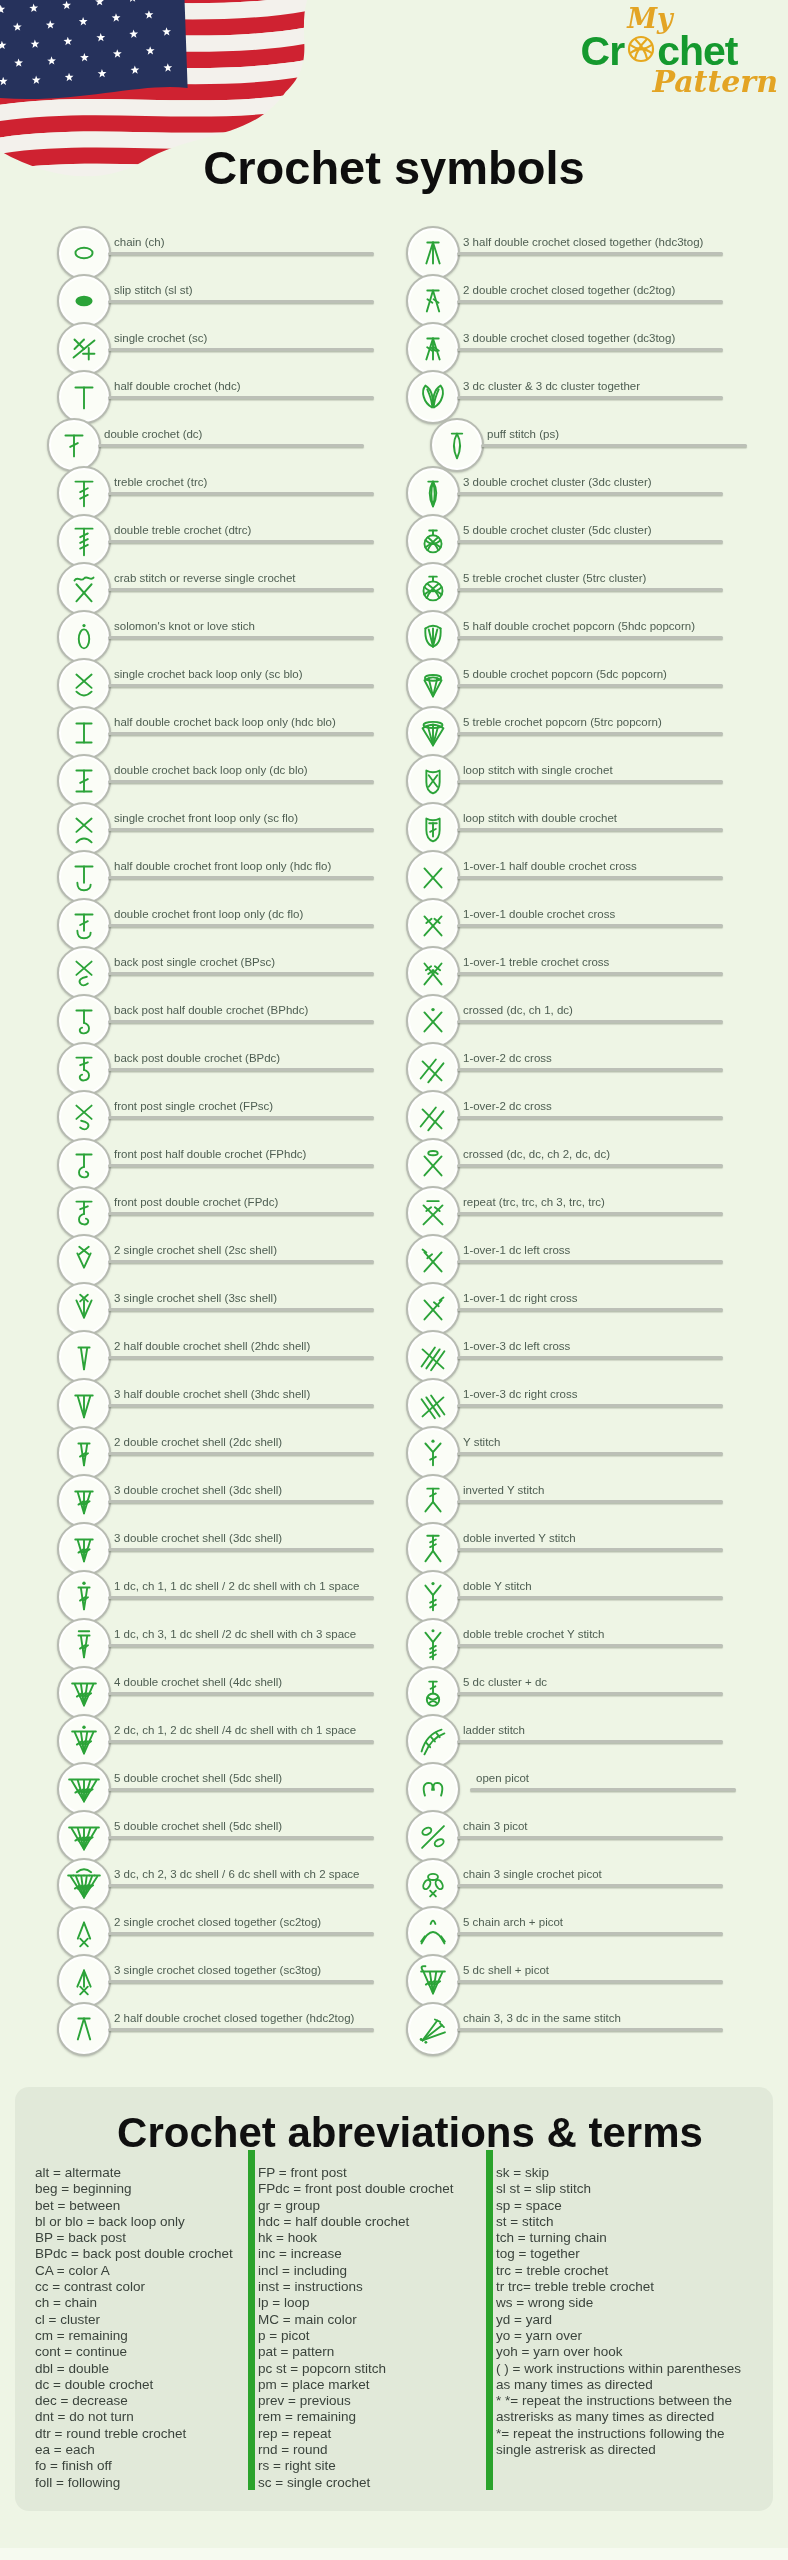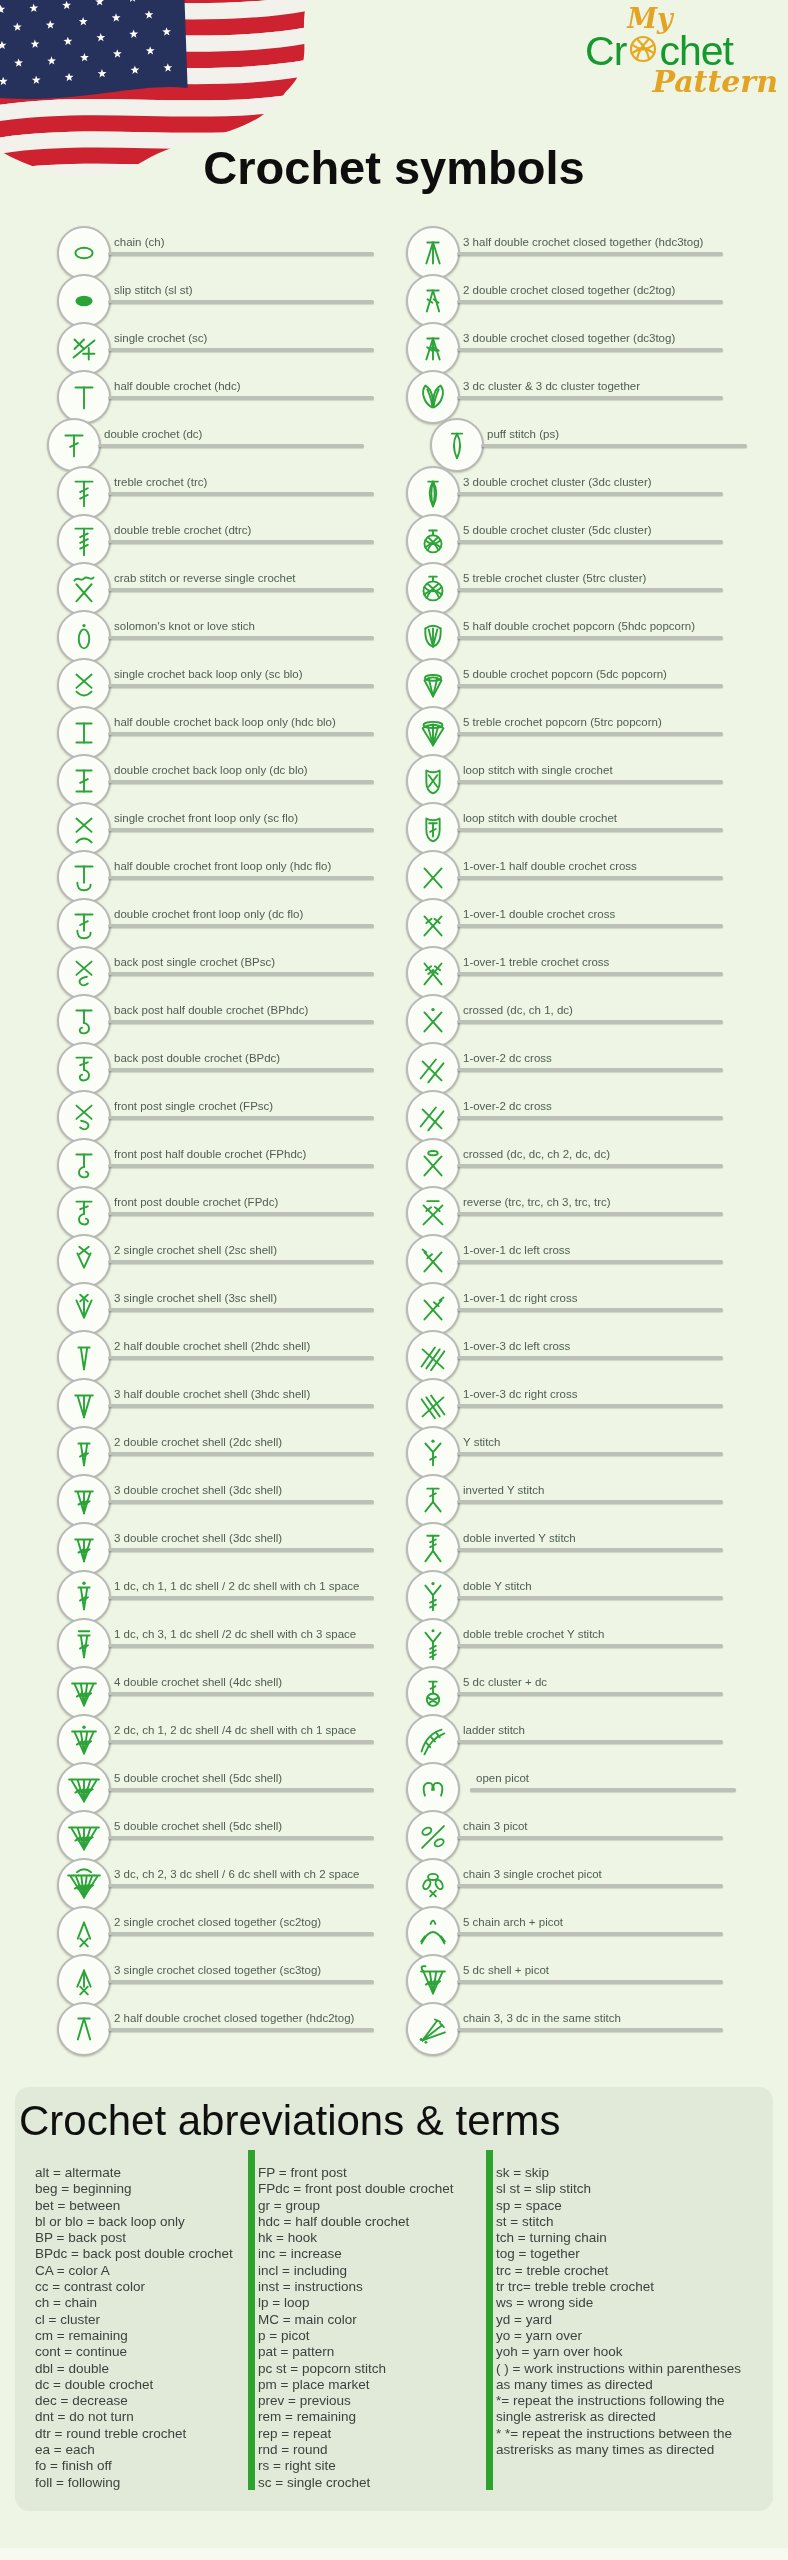--- a/index.html
+++ b/index.html
@@ -3,38 +3,38 @@
 <meta charset="utf-8">
 <style>
   html,body{margin:0;padding:0}
   .page{position:relative;width:788px;height:2560px;background:#eef5e5;overflow:hidden;
         font-family:"Liberation Sans",sans-serif}
   .flag{position:absolute;left:-10px;top:-8px;width:345px;height:215px;transform:rotate(-2deg)}
   .logo{position:absolute;top:6px;right:8px;width:242px;text-align:center}
   .logo-my{font-family:"DejaVu Serif",serif;font-style:italic;font-weight:bold;color:#e3a424;
            font-size:27px;line-height:26px;margin-right:18px}
   .logo-crochet{display:flex;align-items:center;justify-content:center;font-size:41px;
-           font-weight:normal;color:#15992e;line-height:38px;letter-spacing:-1px}
+           font-weight:bold;color:#15992e;line-height:38px;letter-spacing:-1px}
   .logo-pattern{font-family:"DejaVu Serif",serif;font-style:italic;font-weight:bold;color:#e3a424;
            font-size:30px;line-height:30px;text-align:right;padding-right:2px;margin-top:-3px}
   .page-title{position:absolute;top:140px;left:0;width:100%;margin:0;text-align:center;
            font-size:47px;font-weight:bold;color:#0e0e0e}
   .sym-row{position:absolute;width:330px;height:54px}
   .sym-circle{position:absolute;left:0;top:0;width:50px;height:50px;border:2px solid #b7bbb2;
            border-radius:50%;background:#fbfdf7;display:flex;align-items:center;justify-content:center;
            box-shadow:inset 0 0 0 2px #ffffff, 0 1px 2px rgba(60,70,55,.28)}
   .sym-circle svg{fill:none;stroke:#2ba338;stroke-width:2;stroke-linecap:round;stroke-linejoin:round}
   .sym-label{position:absolute;top:10px;width:266px}
   .sym-text{display:block;font-size:11.5px;line-height:13px;color:#4e5e52;padding-left:6px;white-space:nowrap}
   .sym-line{height:3px;background:#bcc0b7;margin-top:3px;border-radius:2px;
            box-shadow:0 1.5px 1px rgba(80,90,75,.35)}
   .abbrev-box{position:absolute;left:15px;top:2087px;width:758px;height:424px;background:#e1e9d9;
            border-radius:14px}
-  .abbrev-title{position:absolute;top:6px;left:0;width:100%;margin:4px;
-           font-size:42px;font-weight:normal;color:#101010}
+  .abbrev-title{position:absolute;top:6px;left:0;width:100%;margin:16px;text-align:center;
+           font-size:42px;font-weight:bold;color:#101010}
   .abbr-col{position:absolute;top:78px;font-size:13.5px;line-height:16.3px;color:#3a433c}
   .c1{left:20px;width:212px}
   .c2{left:243px;width:226px}
   .c3{left:481px;width:262px}
   .abbr-divider{position:absolute;top:63px;width:7px;height:340px;background:#2ba32c}
   .d1{left:233px}
   .d2{left:471px}
   .footer{position:absolute;top:2516px;left:0;width:100%;text-align:center;font-size:26px;
            color:#eda93a;letter-spacing:.5px}
   .bottom-strip{position:absolute;left:0;top:2548px;width:100%;height:12px;background:#f6faf0}
@@ -994,21 +994,21 @@
         <div class="sym-circle">
           <svg viewBox="0 0 40 40" width="38" height="38">
             <path d="M10 12 L30 32"></path>
             <path d="M30 12 L10 32"></path>
             <path d="M14 7.5 L26 7.5"></path>
             <path d="M13 18 L18 14"></path>
             <path d="M27 18 L22 14"></path>
           </svg>
         </div>
         <div class="sym-label" style="left:51px">
-          <span class="sym-text">reverse (trc, trc, ch 3, trc, trc)</span>
+          <span class="sym-text">repeat (trc, trc, ch 3, trc, trc)</span>
           <div class="sym-line"></div>
         </div>
       </div>
       <div class="sym-row" style="top:1234px;left:406px">
         <div class="sym-circle">
           <svg viewBox="0 0 40 40" width="38" height="38">
             <path d="M29 11 L11 31"></path>
             <path d="M11 11 L29 31"></path>
             <path d="M9 8 L13 11"></path>
             <path d="M14 17 L19 13"></path>
@@ -1322,19 +1322,19 @@
         <div class="abbr-line">st = stitch</div>
         <div class="abbr-line">tch = turning chain</div>
         <div class="abbr-line">tog = together</div>
         <div class="abbr-line">trc = treble crochet</div>
         <div class="abbr-line">tr trc= treble treble crochet</div>
         <div class="abbr-line">ws = wrong side</div>
         <div class="abbr-line">yd = yard</div>
         <div class="abbr-line">yo = yarn over</div>
         <div class="abbr-line">yoh = yarn over hook</div>
         <div class="abbr-line">( ) = work instructions within parentheses as many times as directed</div>
+        <div class="abbr-line">* *= repeat the instructions between the astrerisks as many times as directed</div>
         <div class="abbr-line">*= repeat the instructions following the single astrerisk as directed</div>
-        <div class="abbr-line">* *= repeat the instructions between the astrerisks as many times as directed</div>
       </div>
   </div>
 
   <div class="bottom-strip"></div>
 </div>
 
 </body></html>

